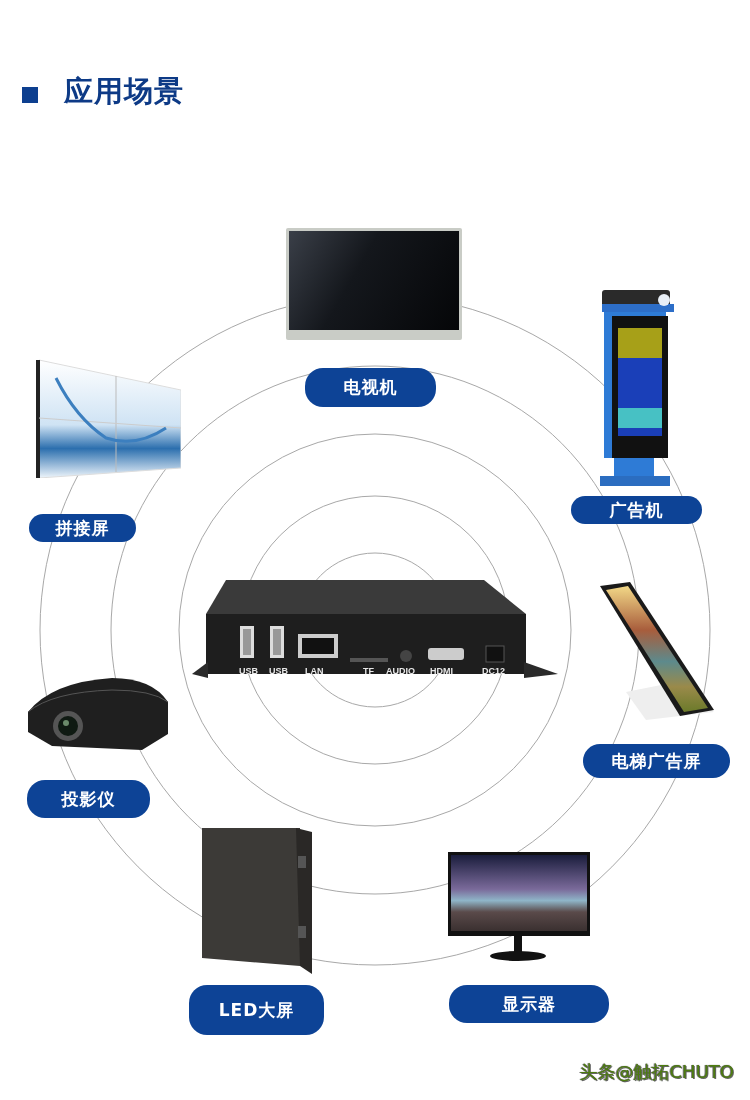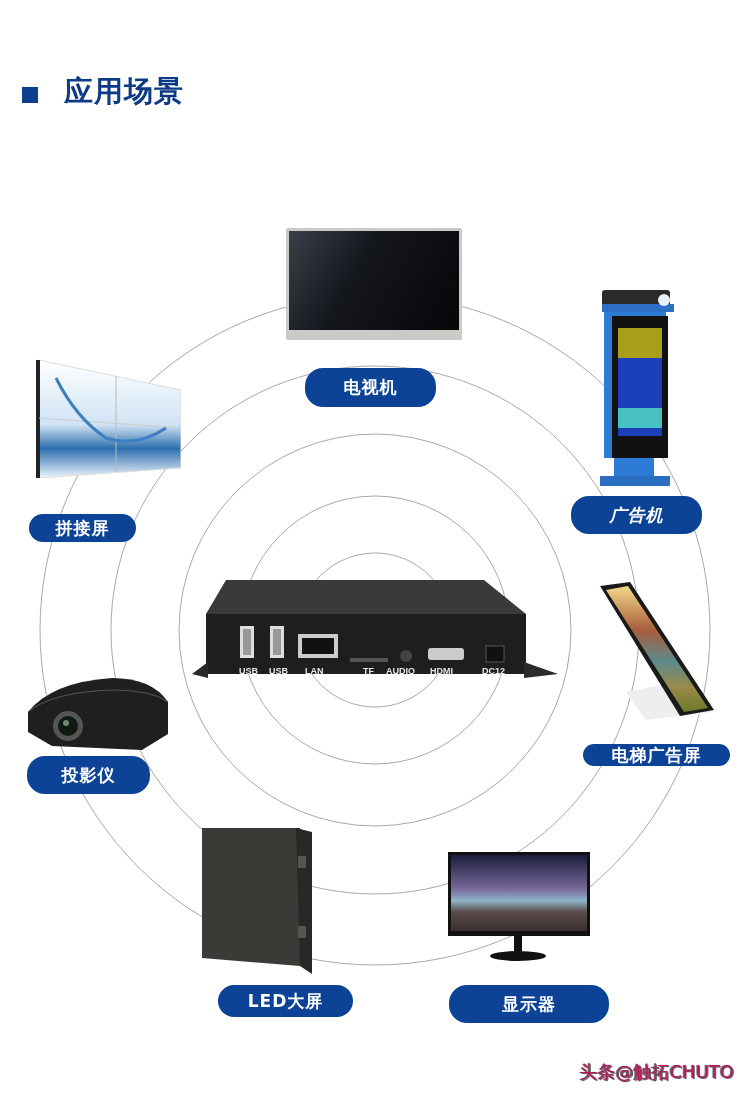--- a/index.html
+++ b/index.html
@@ -3,21 +3,21 @@
 <meta charset="utf-8">
 <style>
   html,body{margin:0;padding:0;background:#fff;}
   body{width:750px;height:1100px;position:relative;overflow:hidden;font-family:"DejaVu Sans","Liberation Sans",sans-serif;}
   .abs{position:absolute;}
   .heading-square{left:22px;top:87px;width:16px;height:16px;background:#0d3f8f;}
   .heading-title{left:64px;top:72px;font-size:29px;font-weight:bold;color:#0d3a86;letter-spacing:1px;}
   svg.rings{position:absolute;left:0;top:0;}
   .label{position:absolute;background:#0d4396;color:#fff;font-size:17px;font-weight:bold;display:flex;align-items:center;justify-content:center;letter-spacing:1px;border-radius:18px;}
   .dev{position:absolute;}
-  .watermark{position:absolute;right:16px;top:1060px;font-size:18px;color:#be185d;text-shadow:0 0 1px #555,1px 1px 0 #666,-1px 0 0 #888;}
+  .watermark{position:absolute;right:16px;top:1060px;font-size:18px;color:#4d7c0f;text-shadow:0 0 1px #555,1px 1px 0 #666,-1px 0 0 #888;}
   
   .tv{left:286px;top:228px;width:176px;height:112px;background:#c9ccc6;border-radius:2px;}
   .tv .scr{position:absolute;left:3px;top:3px;right:3px;bottom:10px;background:linear-gradient(120deg,#3a3f48 0%,#14171c 40%,#050608 100%);}
   
   .wall{left:36px;top:358px;width:145px;height:120px;}
   
   .kiosk{left:600px;top:288px;width:76px;height:200px;}
   
   .elev{left:596px;top:580px;width:118px;height:140px;}
   
@@ -73,21 +73,21 @@
   <rect x="2" y="16" width="72" height="8" fill="#2d6ec8"></rect>
   <circle cx="64" cy="12" r="6" fill="#e8eef6"></circle>
   <rect x="4" y="24" width="62" height="146" fill="#2e7bd6"></rect>
   <rect x="12" y="28" width="56" height="142" fill="#111"></rect>
   <rect x="18" y="40" width="44" height="108" fill="#1a3fb8"></rect>
   <rect x="18" y="40" width="44" height="30" fill="#a7a018"></rect>
   <rect x="18" y="120" width="44" height="20" fill="#47c1c4"></rect>
   <rect x="14" y="170" width="40" height="20" fill="#2e7bd6"></rect>
   <rect x="0" y="188" width="70" height="10" fill="#2b6dc0"></rect>
 </svg>
-<div class="label" style="left:571px;top:496px;width:131px;height:38px;font-style:italic;">广告机</div>
+<div class="label" style="left:571px;top:496px;width:131px;height:28px;">广告机</div>
 
 <svg class="dev box" viewBox="0 0 366 104">
   <polygon points="34,2 292,2 334,36 14,36" fill="#3a3a3a"></polygon>
   <rect x="14" y="36" width="320" height="60" fill="#1e1e1e"></rect>
   <polygon points="0,96 16,84 16,100" fill="#2a2a2a"></polygon>
   <polygon points="366,96 332,84 332,100" fill="#2a2a2a"></polygon>
   <rect x="48" y="48" width="14" height="32" fill="#ddd"></rect>
     <rect x="51" y="51" width="8" height="26" fill="#999"></rect>
   <rect x="78" y="48" width="14" height="32" fill="#ddd"></rect>
     <rect x="81" y="51" width="8" height="26" fill="#999"></rect>
@@ -106,45 +106,45 @@
   <text class="port-label" x="290" y="96">DC12</text>
 </svg>
 
 <svg class="dev proj" viewBox="0 0 148 76">
   <path d="M6,36 Q30,6 90,2 Q130,2 146,26 L146,58 L120,74 L30,70 L6,56 Z" fill="#1f1f1f"></path>
   <path d="M6,36 Q30,16 90,14 Q130,14 146,26" stroke="#555" fill="none"></path>
   <circle cx="46" cy="50" r="15" fill="#555"></circle>
   <circle cx="46" cy="50" r="10" fill="#0f1a12"></circle>
   <circle cx="44" cy="47" r="3" fill="#6a8a6a"></circle>
 </svg>
-<div class="label" style="left:27px;top:756px;width:123px;height:38px;">投影仪</div>
+<div class="label" style="left:27px;top:780px;width:123px;height:38px;">投影仪</div>
 
 <svg class="dev elev" viewBox="0 0 118 140">
   <defs>
     <linearGradient id="ev" x1="0" y1="0" x2="0" y2="1">
       <stop offset="0" stop-color="#f2d887"></stop>
         <stop offset="0.35" stop-color="#a85d3c"></stop>
         <stop offset="0.6" stop-color="#5d8a8c"></stop>
         <stop offset="0.8" stop-color="#9a8a4a"></stop>
         <stop offset="1" stop-color="#6b7a2a"></stop>
     </linearGradient>
   </defs>
   <polygon points="30,112 50,140 118,132 70,104" fill="#eee"></polygon>
   <polygon points="4,6 34,2 118,130 84,136" fill="#1a1a1a"></polygon>
   <polygon points="10,10 32,6 112,128 88,132" fill="url(#ev)"></polygon>
 </svg>
-<div class="label" style="left:583px;top:744px;width:147px;height:22px;">电梯广告屏</div>
+<div class="label" style="left:583px;top:744px;width:147px;height:34px;">电梯广告屏</div>
 
 <svg class="dev led" viewBox="0 0 112 150">
   <polygon points="2,2 100,2 100,140 2,132" fill="#3c3a37"></polygon>
   <polygon points="96,2 112,6 112,148 100,140" fill="#2a2826"></polygon>
   <rect x="98" y="30" width="8" height="12" fill="#555"></rect>
   <rect x="98" y="100" width="8" height="12" fill="#555"></rect>
 </svg>
-<div class="label" style="left:189px;top:985px;width:135px;height:32px;margin-left:29px;">LED大屏</div>
+<div class="label" style="left:189px;top:985px;width:135px;height:50px;">LED大屏</div>
 
 <svg class="dev mon" viewBox="0 0 144 112">
   <defs>
     <linearGradient id="mv" x1="0" y1="0" x2="0" y2="1">
       <stop offset="0" stop-color="#1a1d3c"></stop>
         <stop offset="0.45" stop-color="#7a6a9a"></stop>
         <stop offset="0.6" stop-color="#8fb5c8"></stop>
         <stop offset="0.75" stop-color="#5a4a4a"></stop>
         <stop offset="1" stop-color="#3a3030"></stop>
     </linearGradient>

